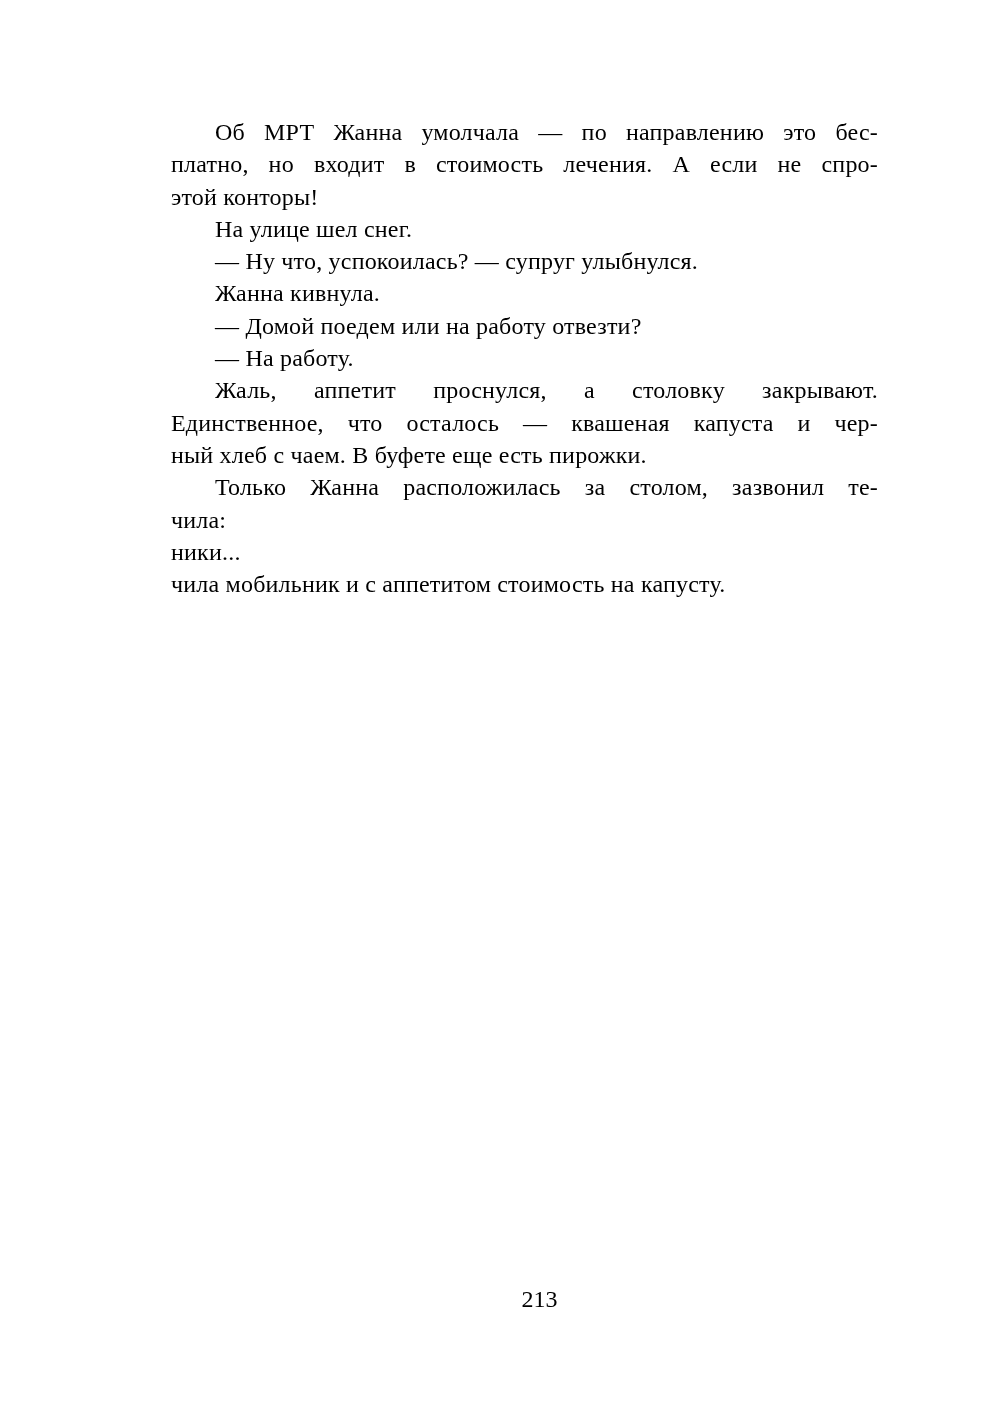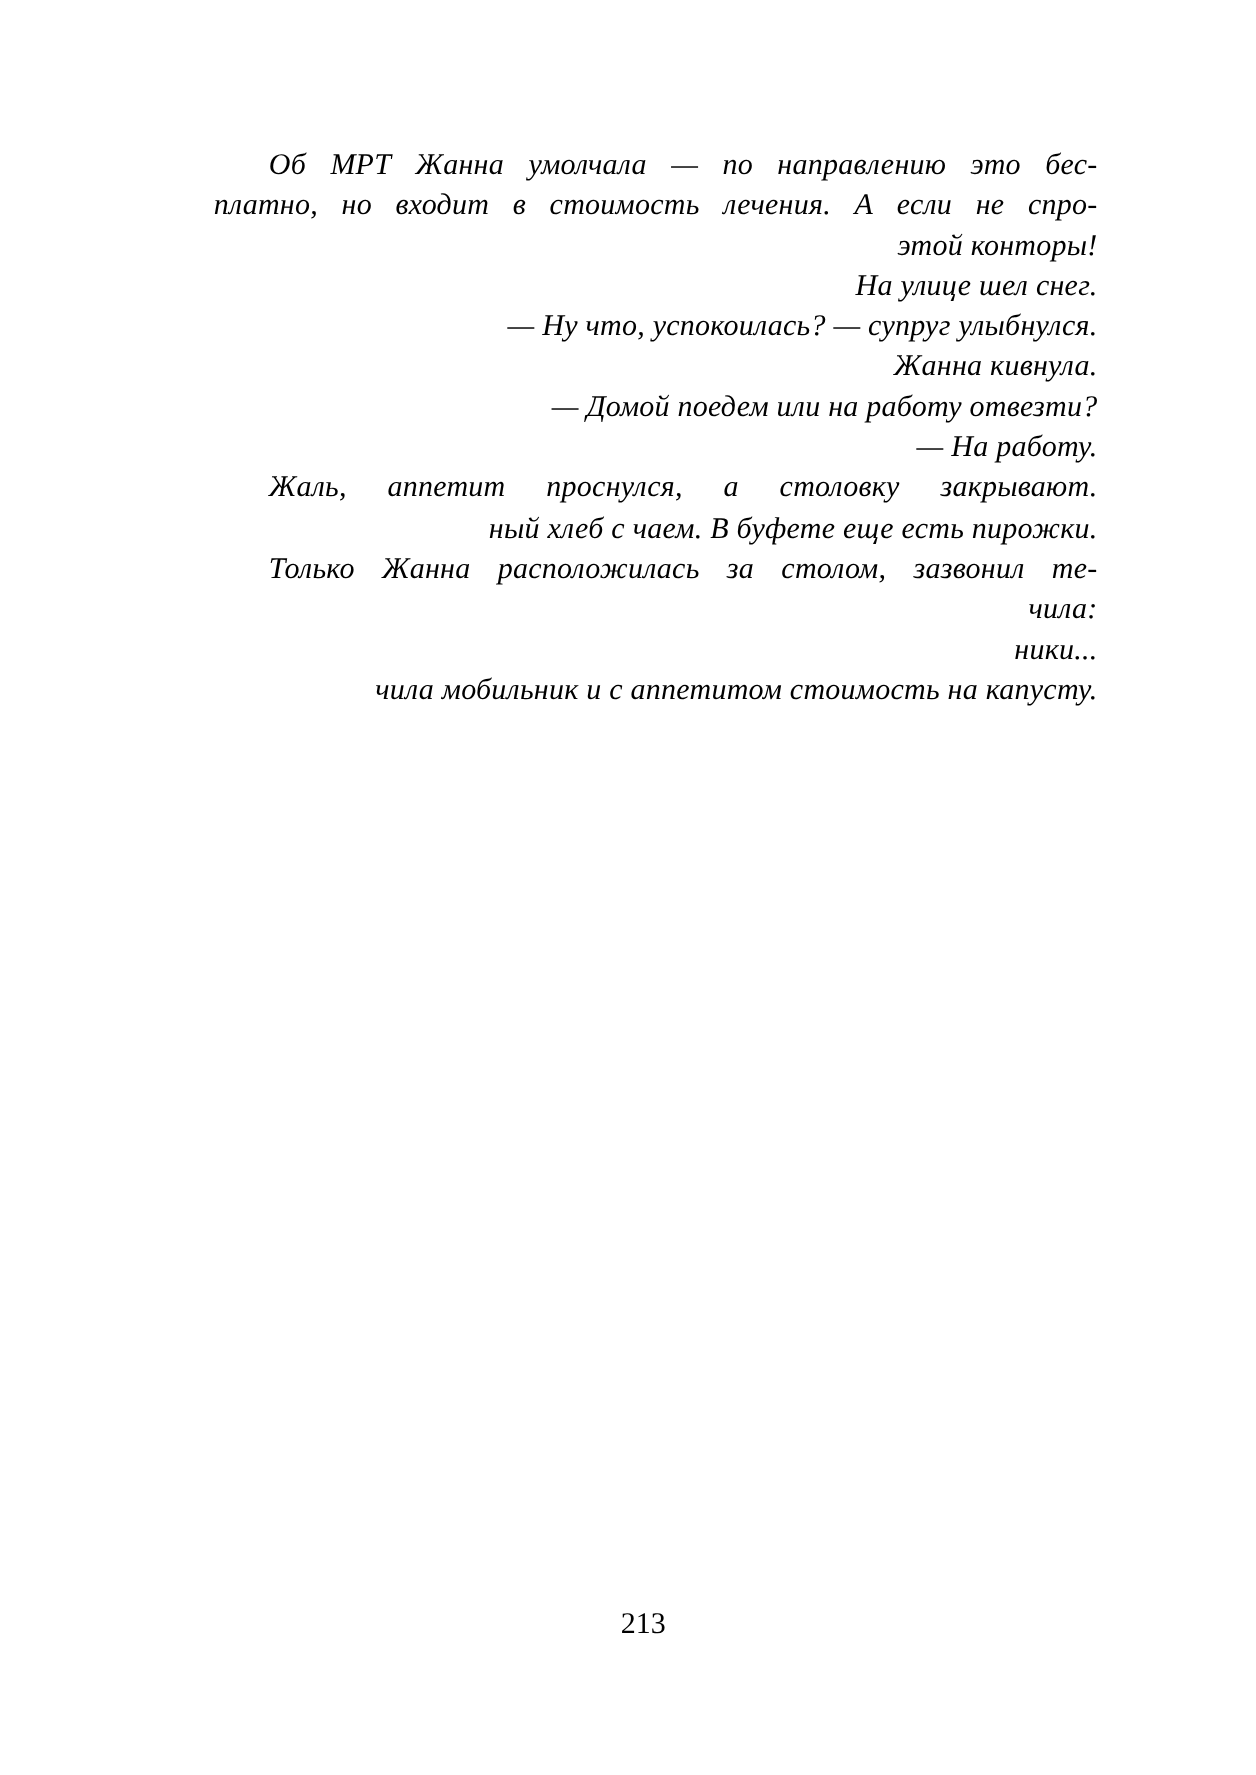--- a/index.html
+++ b/index.html
@@ -16,37 +16,36 @@
     overflow: hidden;
   }
   .text-block {
     position: absolute;
     left: 171px;
     top: 116px;
     width: 707px;
     font-size: 24px;
     line-height: 32.3px;
     letter-spacing: 0.2px;
-    font-style: italic;
   }
   .paragraph { }
   .ln {
     min-height: 32.3px;
-    text-align: right;
+    text-align: left;
   }
   .ln.j {
     text-align: justify;
     text-align-last: justify;
   }
   .ln.ind {
     text-indent: 44px;
   }
   .page-number {
     position: absolute;
-    left: 161px;
+    left: 186px;
     top: 1283px;
     width: 707px;
     text-align: center;
     font-size: 24px;
     line-height: 32px;
   }
 </style>
 </head>
 <body>
 
@@ -75,20 +74,21 @@
     <div class="paragraph">
       <div class="ln ind">— Домой поедем или на работу отвезти?</div>
     </div>
 
     <div class="paragraph">
       <div class="ln ind">— На работу.</div>
     </div>
 
     <div class="paragraph">
       <div class="ln j ind">Жаль, аппетит проснулся, а столовку закрывают.</div>
+      <div class="ln j">Единственное, что осталось — квашеная капуста и чер-</div>
       <div class="ln">ный хлеб с чаем. В буфете еще есть пирожки.</div>
     </div>
 
     <div class="paragraph">
       <div class="ln j ind">Только Жанна расположилась за столом, зазвонил те-</div>
       <div class="ln">чила:</div>
     </div>
 
     <div class="paragraph">
       <div class="ln">ники...</div>

